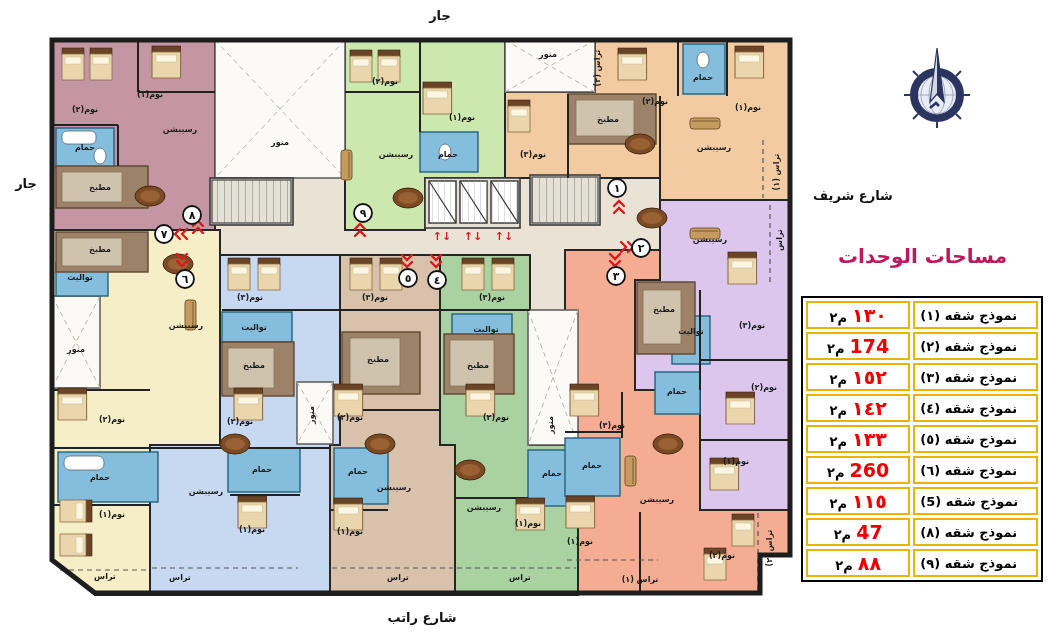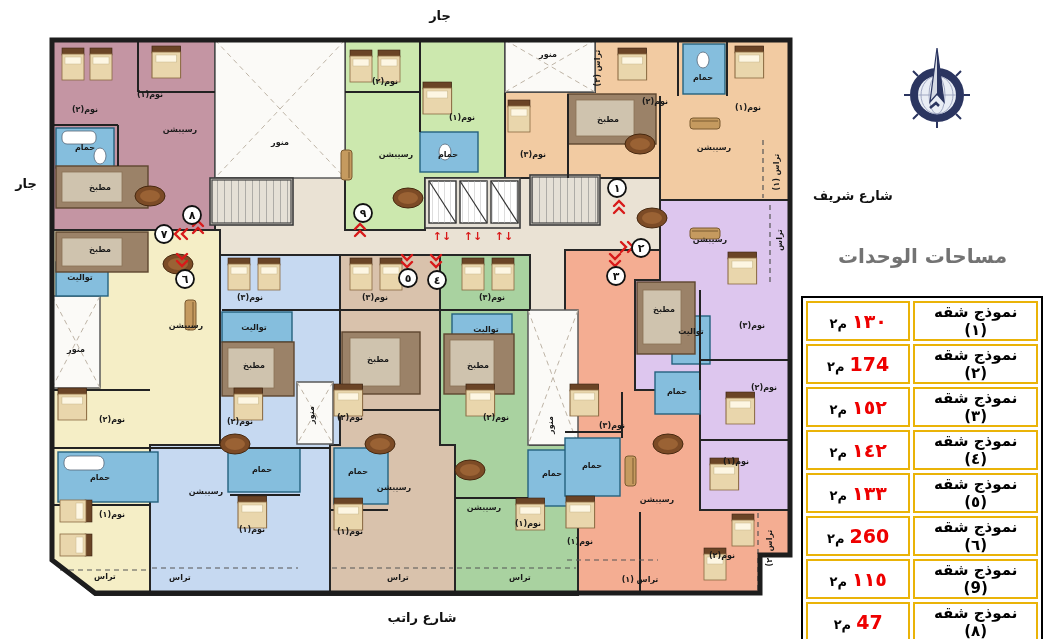--- a/index.html
+++ b/index.html
@@ -4,25 +4,25 @@
 <style>
   html,body{margin:0;padding:0;background:#fff;}
   #stage{position:relative;width:1052px;height:639px;background:#ffffff;overflow:hidden;
          font-family:"DejaVu Sans",sans-serif;padding-left:8px;}
   .street{position:absolute;font-weight:bold;color:#111;font-size:13px;white-space:nowrap;}
   #street-top{left:400px;top:8px;width:80px;text-align:center;}
   #street-left{left:6px;top:176px;width:40px;text-align:center;}
   #street-right{left:798px;top:188px;width:110px;text-align:center;}
   #street-bottom{left:352px;top:610px;width:140px;text-align:center;}
   #legend-title{position:absolute;left:800px;top:244px;width:245px;text-align:center;
-                font-size:20px;font-weight:bold;color:#737373;}
+                font-size:20px;font-weight:bold;color:#be185d;}
   #legend-table{position:absolute;left:801px;top:296px;width:242px;border-collapse:separate;
                 border-spacing:3px;border:2px solid #000;background:#fff;table-layout:fixed;}
   #legend-table td{border:2px solid #eab308;height:24px;padding:0 5px;background:#fff;vertical-align:middle;}
-  td.model{width:55%;text-align:center;font-size:15px;font-weight:bold;color:#000;}
+  td.model{width:55%;text-align:left;font-size:13px;font-weight:bold;color:#000;}
   td.area{width:45%;text-align:center;}
   td.area .num{color:#ee0000;font-weight:bold;font-size:19px;}
   td.area .sq{color:#000;font-weight:bold;font-size:13px;}
   
   .rl{font-size:8px;font-weight:bold;fill:#1a1a1a;text-anchor:middle;}
   .mk{fill:#ffffff;stroke:#111;stroke-width:1.8;}
   .mkt{font-size:11px;font-weight:bold;fill:#111;text-anchor:middle;}
   .lift{font-size:11px;font-weight:bold;fill:#d81a1a;text-anchor:middle;}
   .unit{stroke:#262626;stroke-width:2;}
   .tile{fill:#85bedd;stroke:#24617e;stroke-width:1.4;}
@@ -352,21 +352,21 @@
         </tr>
         <tr>
           <td class="model">نموذج شقه (٥)</td>
           <td class="area"><span class="num">١٣٣</span> <span class="sq">م٢</span></td>
         </tr>
         <tr>
           <td class="model">نموذج شقه (٦)</td>
           <td class="area"><span class="num">260</span> <span class="sq">م٢</span></td>
         </tr>
         <tr>
-          <td class="model">نموذج شقه (9)</td>
+          <td class="model">نموذج شقه (5)</td>
           <td class="area"><span class="num">١١٥</span> <span class="sq">م٢</span></td>
         </tr>
         <tr>
           <td class="model">نموذج شقه (٨)</td>
           <td class="area"><span class="num">47</span> <span class="sq">م٢</span></td>
         </tr>
         <tr>
           <td class="model">نموذج شقه (٩)</td>
           <td class="area"><span class="num">٨٨</span> <span class="sq">م٢</span></td>
         </tr>

